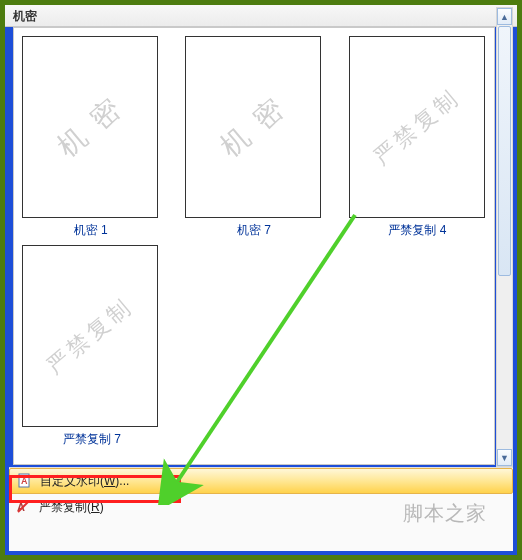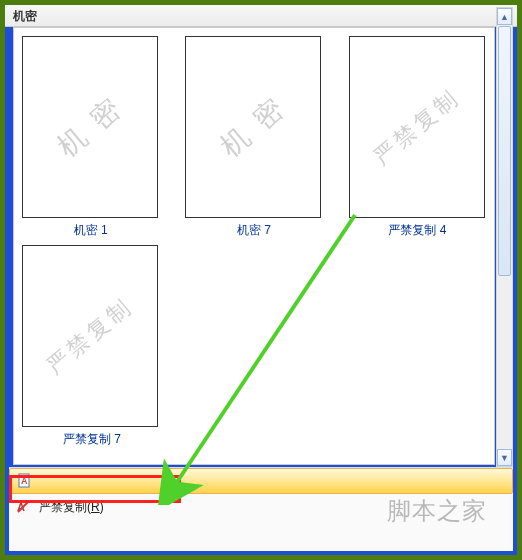--- a/index.html
+++ b/index.html
@@ -137,21 +137,21 @@
   .red-box {
     position: absolute;
     border: 3px solid #ff2020;
     pointer-events: none;
   }
   .credit {
     position: absolute;
     right: 30px;
     bottom: 28px;
     color: #b8b8b8;
-    font-size: 24px;
+    font-size: 20px;
     font-family: Liberation Sans, sans-serif;
     letter-spacing: 1px;
   }
   .ul { text-decoration: underline; }
   .arrow {
     position: absolute;
     pointer-events: none;
   }
 </style>
 </head>
@@ -210,20 +210,23 @@
   </div>
 
   <div class="menu-area">
 
     <div class="menu-item highlight">
       <span class="icon">
         <svg width="16" height="16" viewBox="0 0 16 16">
           <rect x="2" y="1" width="10" height="13" fill="#fff" stroke="#5577aa"></rect>
           <text x="4" y="11" font-size="9" fill="#cc4444" font-weight="bold">A</text>
         </svg>
+      </span>
+      <span>
+        <span>自定义水印(</span><span class="ul">W</span><span>)...</span>
       </span>
     </div>
 
     <div class="menu-item">
       <span class="icon">
         <svg width="16" height="16" viewBox="0 0 16 16">
           <text x="1" y="12" font-size="11" fill="#b04040" font-weight="bold">A</text>
           <line x1="2" y1="13" x2="13" y2="2" stroke="#d33" stroke-width="2"></line>
         </svg>
       </span>

